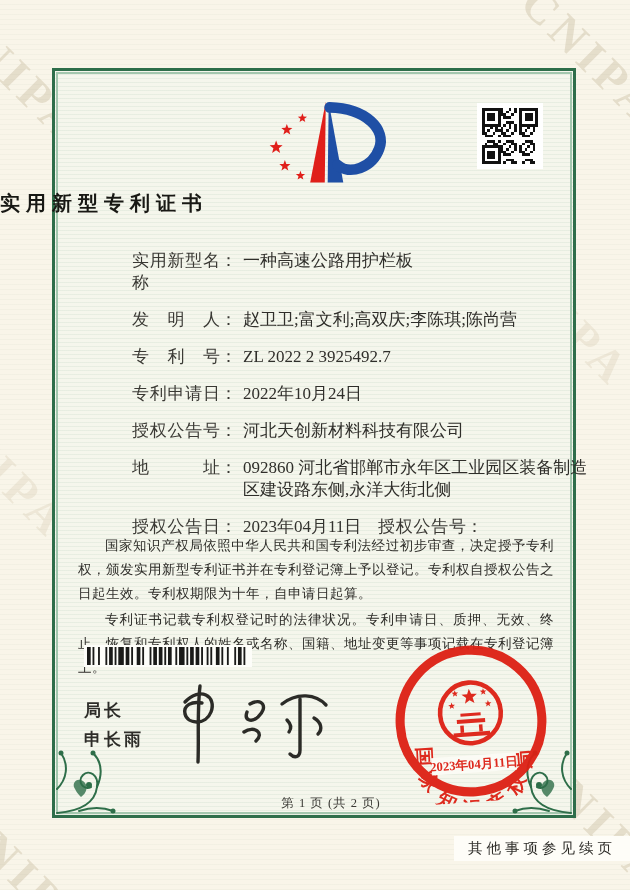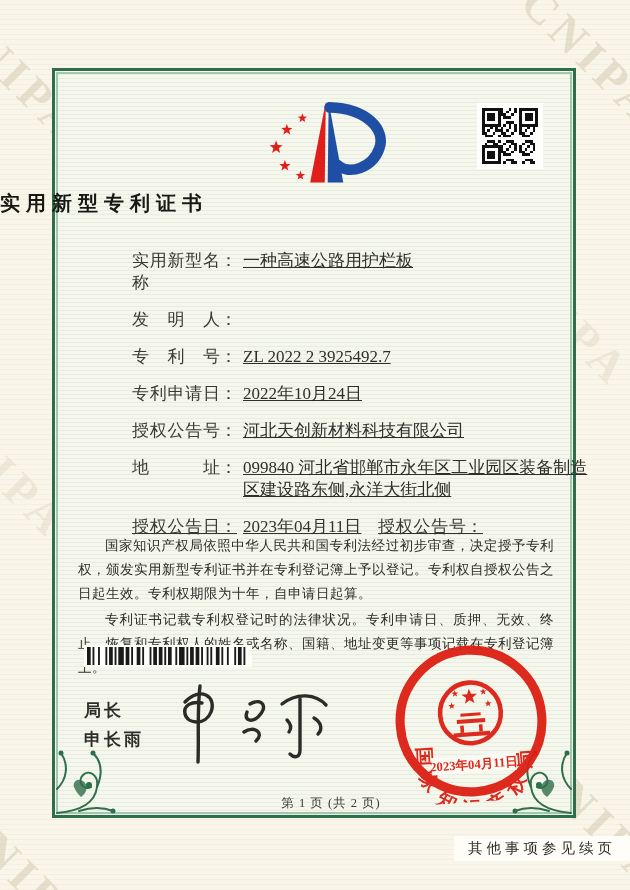--- a/index.html
+++ b/index.html
@@ -28,22 +28,22 @@
   }
   .frame-inner { position:absolute; inset:1px; border:2px solid #a3c7ae; pointer-events:none; }
   .cert-no { position:absolute; left:84px; top:101px; font-size:13.5px; letter-spacing:2.5px; color:#3a3934; }
   .logo { position:absolute; left:244px; top:96px; width:146px; height:94px; }
   .qr-wrap { position:absolute; left:477px; top:103px; width:66px; height:66px; background:#ffffff; padding:5px; }
   .title { position:absolute; left:0; top:190px; width:100%; text-align:left; font-size:20px; font-weight:bold; letter-spacing:6px; color:#181814; }
   .fields { position:absolute; left:84px; top:250px; width:464px; font-size:17px;margin-left:48px; }
   .row { display:flex; align-items:flex-start; line-height:22px; margin-bottom:15px; }
   .flabel { display:inline-block; width:88px; text-align:justify; text-align-last:justify; flex:none; color:#3a3934; }
   .fcolon { flex:none; margin-right:6px; color:#3a3934; }
-  .fvalue { flex:1; color:#2f2e2a;text-decoration:underline; }
-  .row-double { display:flex;text-decoration:underline; }
+  .fvalue { flex:1; color:#2f2e2a; }
+  .row-double { display:flex; }
   .grp { display:flex; align-items:flex-start; line-height:22px; }
   .grp1 { width:246px; flex:none; }
   .paras { position:absolute; left:78px; top:505px; width:476px; font-size:13.5px; line-height:1.78; color:#2e2d29; letter-spacing:0.5px;margin-top:29px; }
   .paras p { text-indent:2em; text-align:justify; margin-bottom:2px; }
   .barcode-wrap { position:absolute; left:84px; top:645px; width:168px; height:22px; background:#fdfdf9; padding:2px 3px; }
   .signer { position:absolute; left:84px; top:696px; font-size:17px; line-height:29px; letter-spacing:3px; color:#2e2d29; font-weight:bold; }
   .signature { position:absolute; left:170px; top:672px; width:175px; height:92px; }
   .seal { position:absolute; left:390px; top:640px; width:162px; height:162px; transform:rotate(-4deg); opacity:0.95; }
   .page-num { position:absolute; left:16px; top:795px; width:100%; text-align:center; font-size:12.5px; letter-spacing:1px; color:#3a3934; }
   .cont-note-wrap { position:absolute; left:0; top:836px; width:100%; text-align:right;padding-left:28px; }
@@ -244,40 +244,41 @@
 
   <div class="fields">
     <div class="row">
       <span class="flabel">实用新型名称</span>
         <span class="fcolon">：</span>
         <span class="fvalue">一种高速公路用护栏板</span>
     </div>
     <div class="row">
       <span class="flabel">发明人</span>
         <span class="fcolon">：</span>
+        <span class="fvalue">赵卫卫;富文利;高双庆;李陈琪;陈尚营</span>
     </div>
     <div class="row">
       <span class="flabel">专利号</span>
         <span class="fcolon">：</span>
         <span class="fvalue">ZL 2022 2 3925492.7</span>
     </div>
     <div class="row">
       <span class="flabel">专利申请日</span>
         <span class="fcolon">：</span>
         <span class="fvalue">2022年10月24日</span>
     </div>
     <div class="row">
       <span class="flabel">授权公告号</span>
         <span class="fcolon">：</span>
         <span class="fvalue">河北天创新材料科技有限公司</span>
     </div>
     <div class="row">
       <span class="flabel">地址</span>
         <span class="fcolon">：</span>
-        <span class="fvalue">099840 河北省邯郸市永年区工业园区装备制造区建设路东侧,永洋大街北侧</span>
+        <span class="fvalue">092860 河北省邯郸市永年区工业园区装备制造区建设路东侧,永洋大街北侧</span>
     </div>
     <div class="row row-double">
       <span class="grp grp1">
         <span class="flabel">授权公告日</span>
           <span class="fcolon">：</span>
           <span>2023年04月11日</span>
       </span>
       <span class="grp">
         <span class="flabel">授权公告号</span>
           <span class="fcolon">：</span>

